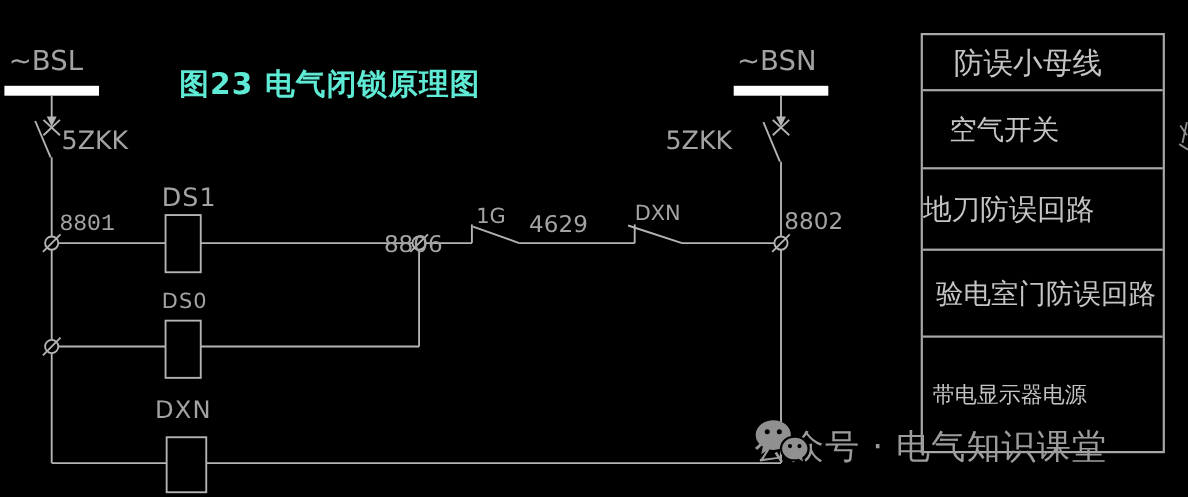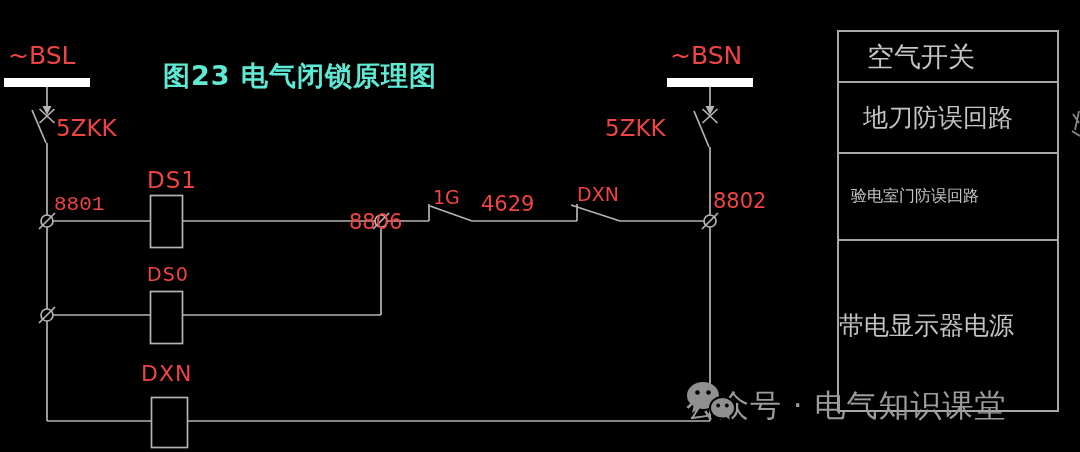--- a/index.html
+++ b/index.html
@@ -1,21 +1,21 @@
 <!DOCTYPE html>
 <html><head>
 <meta charset="utf-8">
 <style>
   html,body{margin:0;padding:0;background:#000;}
   .stage{
     position:relative;width:1080px;height:452px;background:#000;
     overflow:hidden;font-family:"DejaVu Sans","Liberation Sans",sans-serif;
   }
   .stage svg{position:absolute;left:0;top:0;}
-  .lbl{position:absolute;color:#ef4444;white-space:nowrap;line-height:1;}
+  .lbl{position:absolute;color:#a3a3a3;white-space:nowrap;line-height:1;}
   #page-title{
     position:absolute;left:163px;top:18px;font-size:27px;font-weight:800;
     color:#5eead4;letter-spacing:1px;white-space:nowrap;margin-top:40px;
   }
   #lbl-bsl{left:8px;top:43px;font-size:25px;}
   #lbl-bsn{left:670px;top:43px;font-size:25px;}
   #lbl-5zkk-l{left:56px;top:117px;font-size:23px;}
   #lbl-5zkk-r{left:605px;top:117px;font-size:23px;}
   #lbl-8801{left:54px;top:194px;font-size:21px;font-family:Liberation Mono, monospace;}
   #lbl-8806{left:349px;top:212px;font-size:21px;}
@@ -32,22 +32,22 @@
     border:2px solid #a8a8a8;box-sizing:border-box;display:flex;
     flex-direction:column;color:#c4c4c4;z-index:2;
   }
   .legend-row{
     box-sizing:border-box;border-bottom:2px solid #a8a8a8;display:flex;
     align-items:center;white-space:nowrap;overflow:hidden;
   }
   .legend-row:last-child{border-bottom:none;flex:1;}
   .legend-row:nth-child(1){height:51px;font-size:27px;padding-left:28px;}
   .legend-row:nth-child(2){height:71px;font-size:25px;padding-left:24px;}
-  .legend-row:nth-child(3){height:87px;font-size:16px;padding-left:12px;}
-  .legend-row:nth-child(4){height:79px;font-size:25px;padding-left:0;border-radius:29px;}
+  .legend-row:nth-child(3){height:74px;font-size:26px;}
+  .legend-row:nth-child(4){height:79px;font-size:25px;padding-left:12px;}
   .legend-row:nth-child(5){font-size:20px;padding-left:9px;}
 
   .watermark{
     position:absolute;left:686px;top:381px;height:50px;display:flex;
     align-items:center;gap:8px;color:#9c9c9c;font-size:31px;z-index:5;
     white-space:nowrap;letter-spacing:1px;
   }
 </style>
 </head>
 <body>
@@ -130,20 +130,21 @@
   <span class="lbl" id="lbl-8806">8806</span>
   <span class="lbl" id="lbl-8804">4629</span>
   <span class="lbl" id="lbl-8802">8802</span>
   <span class="lbl" id="lbl-ds1">DS1</span>
   <span class="lbl" id="lbl-ds0">DS0</span>
   <span class="lbl" id="lbl-dxn-coil">DXN</span>
   <span class="lbl" id="lbl-1g">1G</span>
   <span class="lbl" id="lbl-dxn-contact">DXN</span>
 
   <div class="legend">
+    <div class="legend-row">防误小母线</div>
     <div class="legend-row">空气开关</div>
     <div class="legend-row">地刀防误回路</div>
     <div class="legend-row">验电室门防误回路</div>
     <div class="legend-row">带电显示器电源</div>
   </div>
 
   <div class="watermark">
     <svg width="52" height="46" viewBox="0 0 52 46">
       <g fill="#909090" stroke="none">
         <path d="M17 1 C8 1 1 7 1 14.5 C1 19 3.5 22.5 7.5 25 L6 32 L13 27.5 C14.3 27.8 15.6 28 17 28 C26 28 33 22 33 14.5 C33 7 26 1 17 1 Z"></path>

